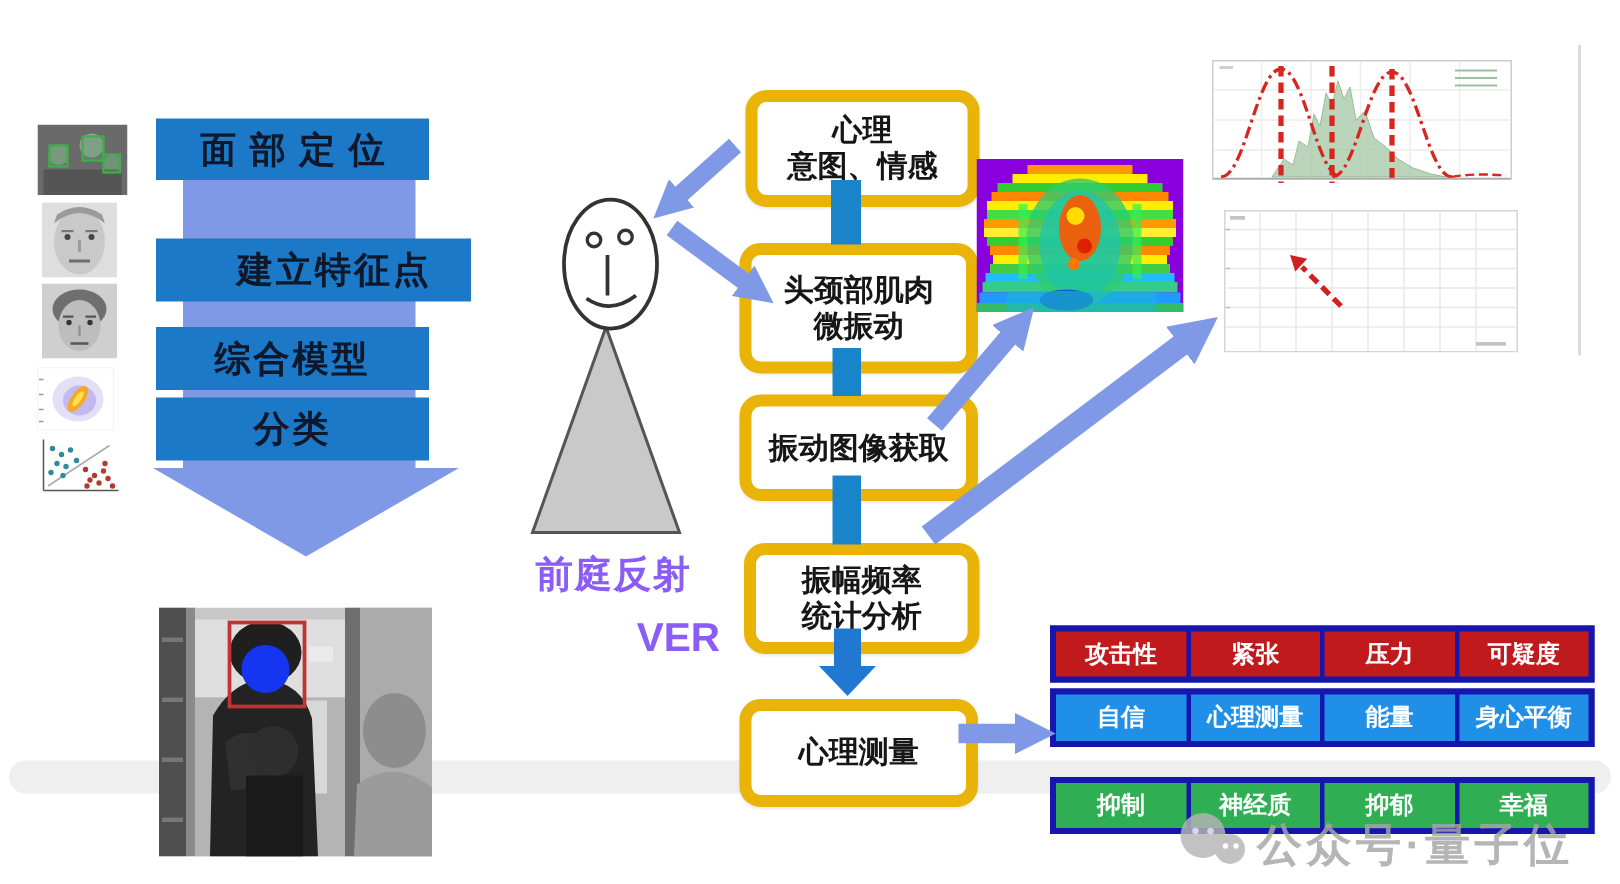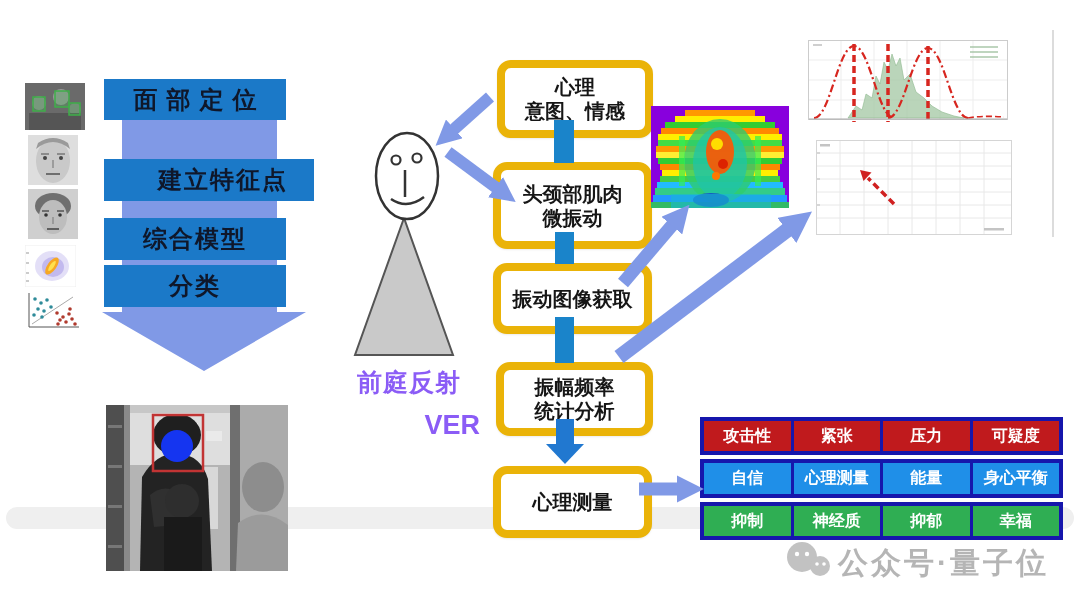--- a/index.html
+++ b/index.html
@@ -288,21 +288,21 @@
     <div class="res-cell">
         <span>心理测量</span>
       </div>
     <div class="res-cell">
         <span>能量</span>
       </div>
     <div class="res-cell">
         <span>身心平衡</span>
       </div>
   </div>
-  <div class="abs res-row row-green" style="top:502px;">
+  <div class="abs res-row row-green" style="top:518px;">
     <div class="res-cell">
         <span>抑制</span>
       </div>
     <div class="res-cell">
         <span>神经质</span>
       </div>
     <div class="res-cell">
         <span>抑郁</span>
       </div>
     <div class="res-cell">

